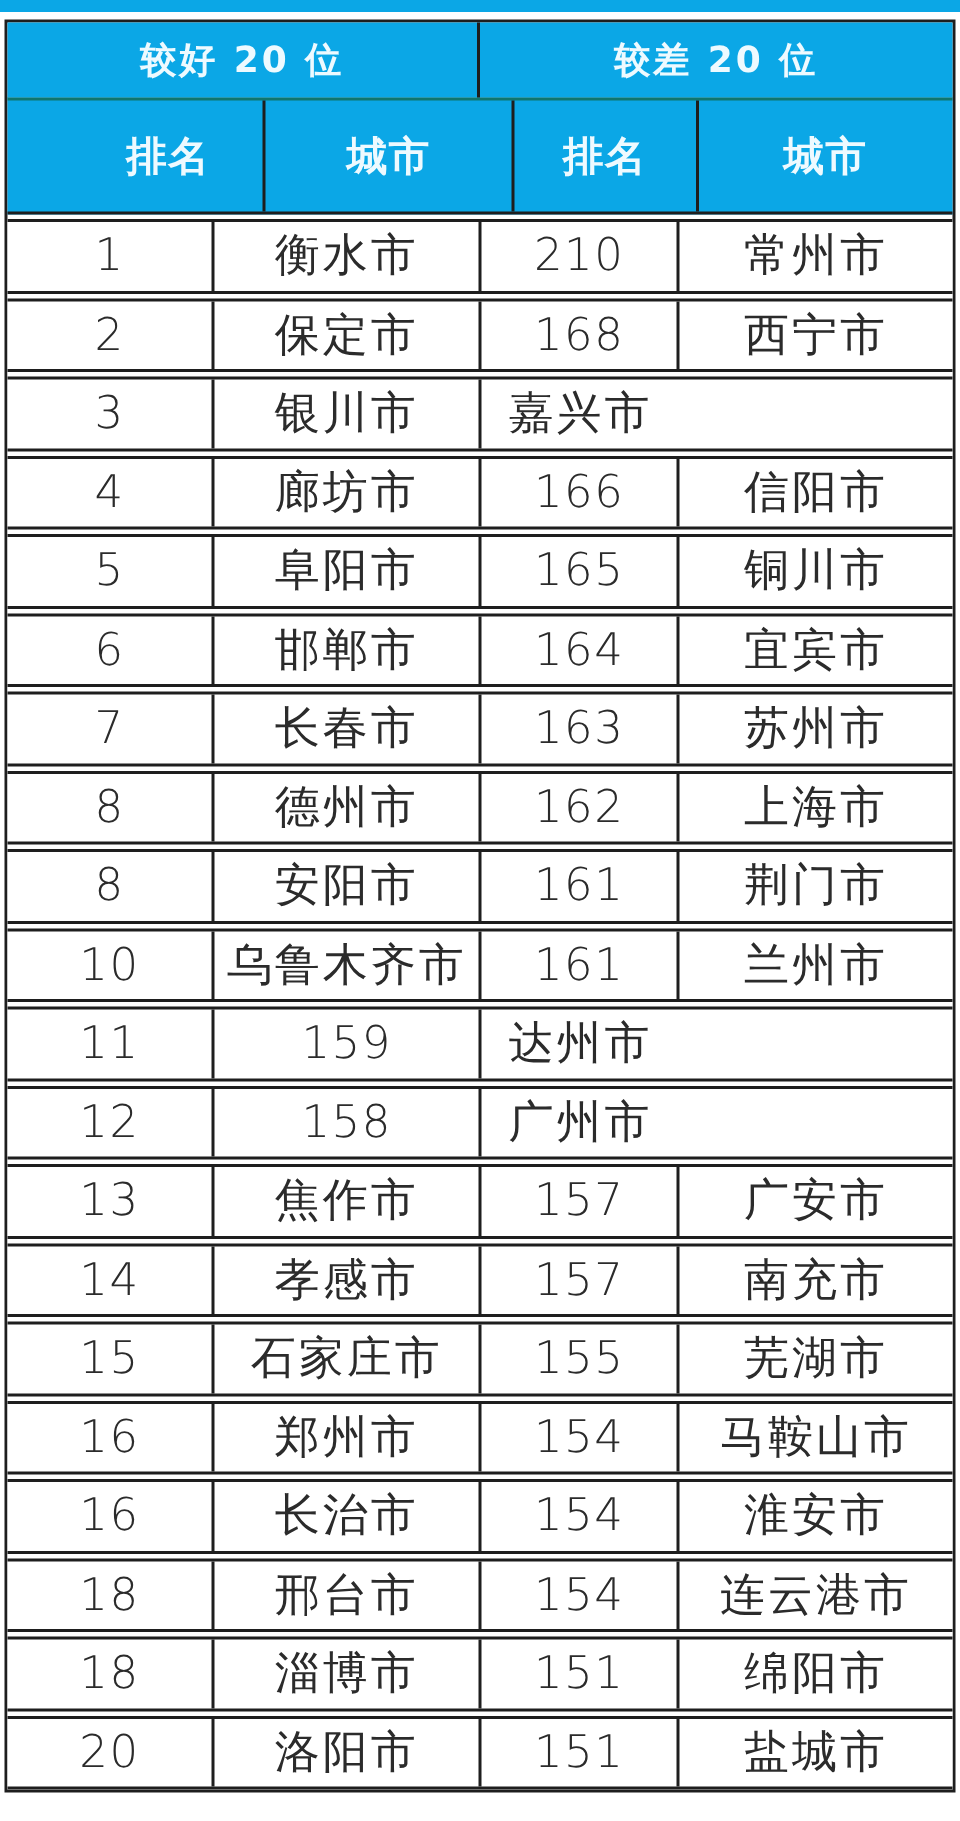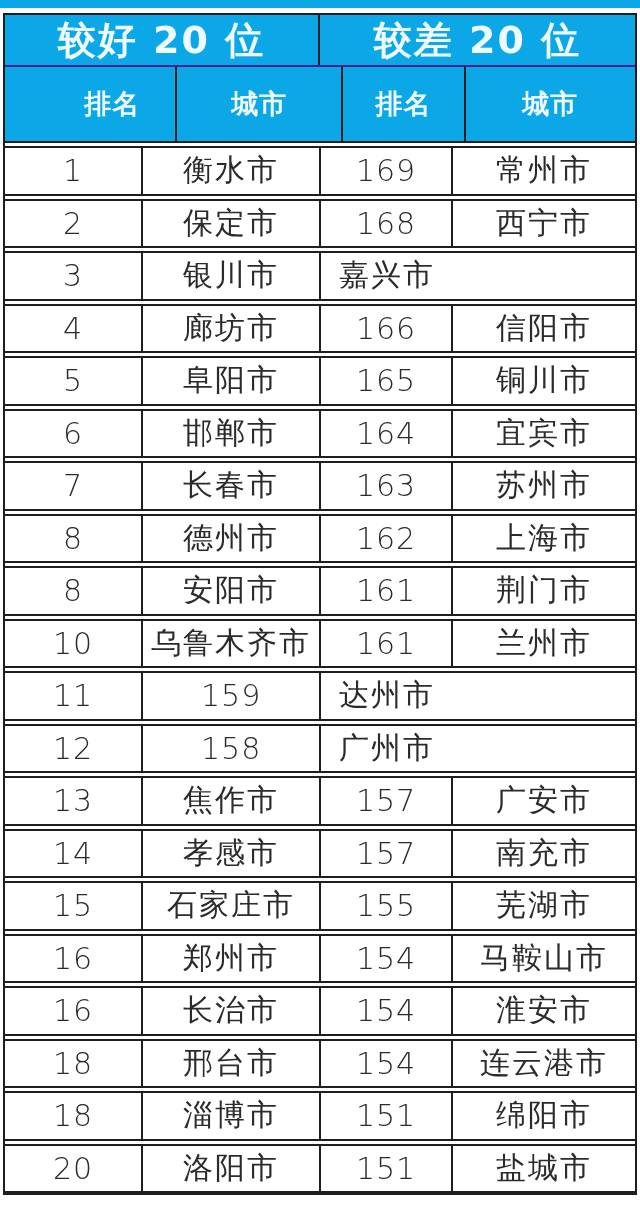--- a/index.html
+++ b/index.html
@@ -12,26 +12,26 @@
   .table{
     margin:5px 3px 0 3px;
     border:2px solid #1e1e1e;
     background:#ffffff;
   }
   .group-header{
     display:grid;grid-template-columns:1fr 1fr;background:#0ba7e6;
   }
   .gcell{
     height:50px;display:flex;align-items:center;justify-content:center;
-    color:#eefaff;font-size:38px;font-weight:bold;letter-spacing:2px;
+    color:#eefaff;font-size:24px;font-weight:bold;letter-spacing:2px;
   }
   .gcell.first{border-right:2px solid #1e1e1e;}
   .sub-header{
     display:grid;grid-template-columns:21.9% 28.3% 20.9% 28.9%;
-    background:#0ba7e6;border-top:2px solid #4c1d95;border-bottom:2px solid #1e1e1e;padding-left:44px;
+    background:#0ba7e6;border-top:2px solid #0f766e;border-bottom:2px solid #1e1e1e;padding-left:44px;
   }
   .hcell{
     height:74px;display:flex;align-items:center;justify-content:center;
     color:#eefaff;font-size:27px;font-weight:bold;letter-spacing:1px;
   }
   .hcell:not(.last){border-right:2px solid #1e1e1e;}
   .tbody{background:#ffffff;}
   .data-row{
     display:grid;grid-template-columns:21.9% 28.3% 20.9% 28.9%;
     margin-top:3px;border-top:2px solid #1e1e1e;border-bottom:2px solid #1e1e1e;
@@ -61,21 +61,21 @@
       <div class="hcell">排名</div>
       <div class="hcell">城市</div>
       <div class="hcell">排名</div>
       <div class="hcell last">城市</div>
     </div>
 
     <div class="tbody" id="rows">
         <div class="data-row">
           <div class="cell rank">1</div>
           <div class="cell city">衡水市</div>
-          <div class="cell rank">169</div>
+          <div class="cell rank">210</div>
           <div class="cell city last">常州市</div>
         </div>
         <div class="data-row">
           <div class="cell rank">2</div>
           <div class="cell city">保定市</div>
           <div class="cell rank">168</div>
           <div class="cell city last">西宁市</div>
         </div>
         <div class="data-row">
           <div class="cell rank">3</div>

